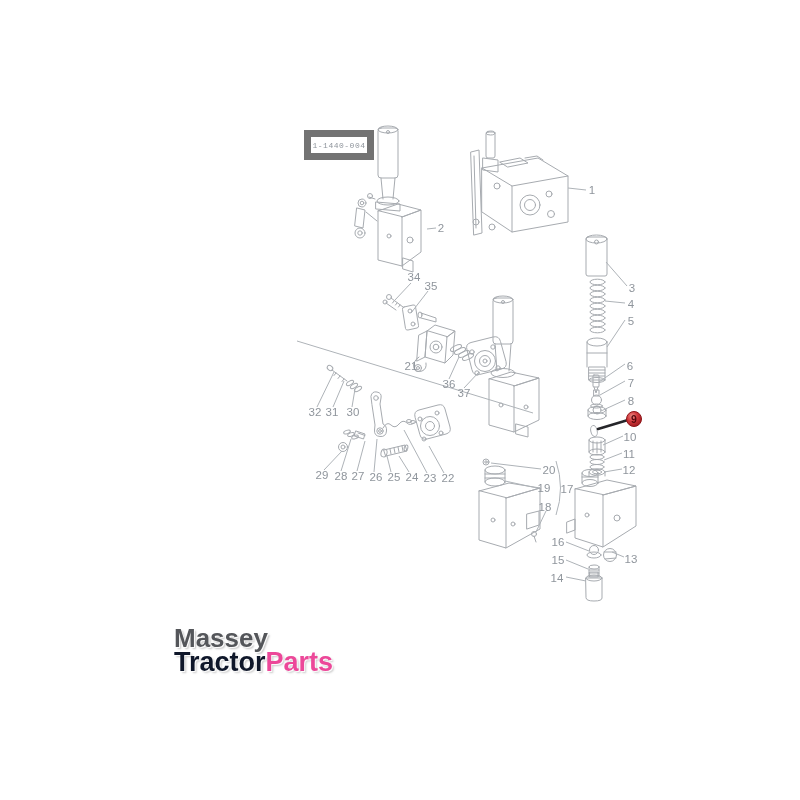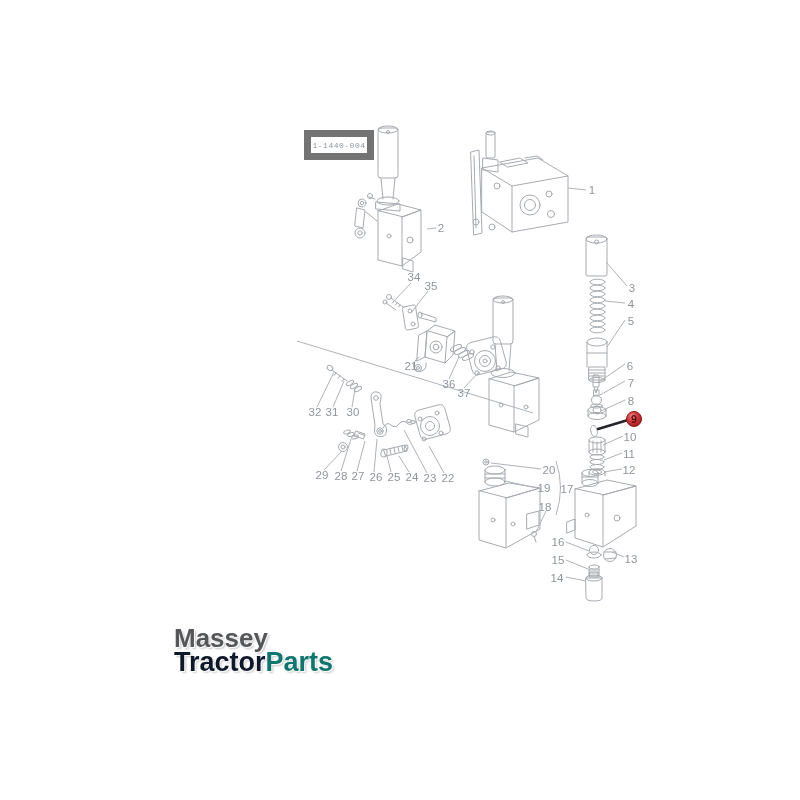--- a/index.html
+++ b/index.html
@@ -13,21 +13,21 @@
   .badge-num{font:bold 10.5px "Liberation Sans",sans-serif;fill:#56090d;text-anchor:middle;}
   .drawing-number-box{position:absolute;left:304px;top:122px;width:56px;height:16px;
       border:7px solid #737373;display:flex;align-items:center;justify-content:center;
       font-family:"Liberation Mono",monospace;font-size:8px;letter-spacing:.5px;color:#8f959c;margin-top:8px;}
   .logo{position:absolute;left:158px;top:627px;line-height:.92;margin-left:16px;}
   .logo-m{font-size:26px;font-weight:bold;color:#54565a;
       text-shadow:1px 1px 0 rgba(255,255,255,.9),2px 2px 2px rgba(110,110,110,.4);}
   .logo-line2{font-size:27px;font-weight:bold;margin-top:-1px;
       text-shadow:1px 1px 0 rgba(255,255,255,.9),2px 2px 2px rgba(110,110,110,.35);}
   .logo-t{color:#0f172a;}
-  .logo-p{color:#0f766e;text-align:right;}
+  .logo-p{color:#ec4899;text-align:right;}
 </style>
 </head>
 <body>
 
 <div class="stage">
 
   <svg class="diagram-svg" width="800" height="800" viewBox="0 0 800 800">
     <defs>
       <radialGradient id="badge-grad" cx="38%" cy="32%" r="75%">
         <stop offset="0%" stop-color="#ef8e86"></stop>

